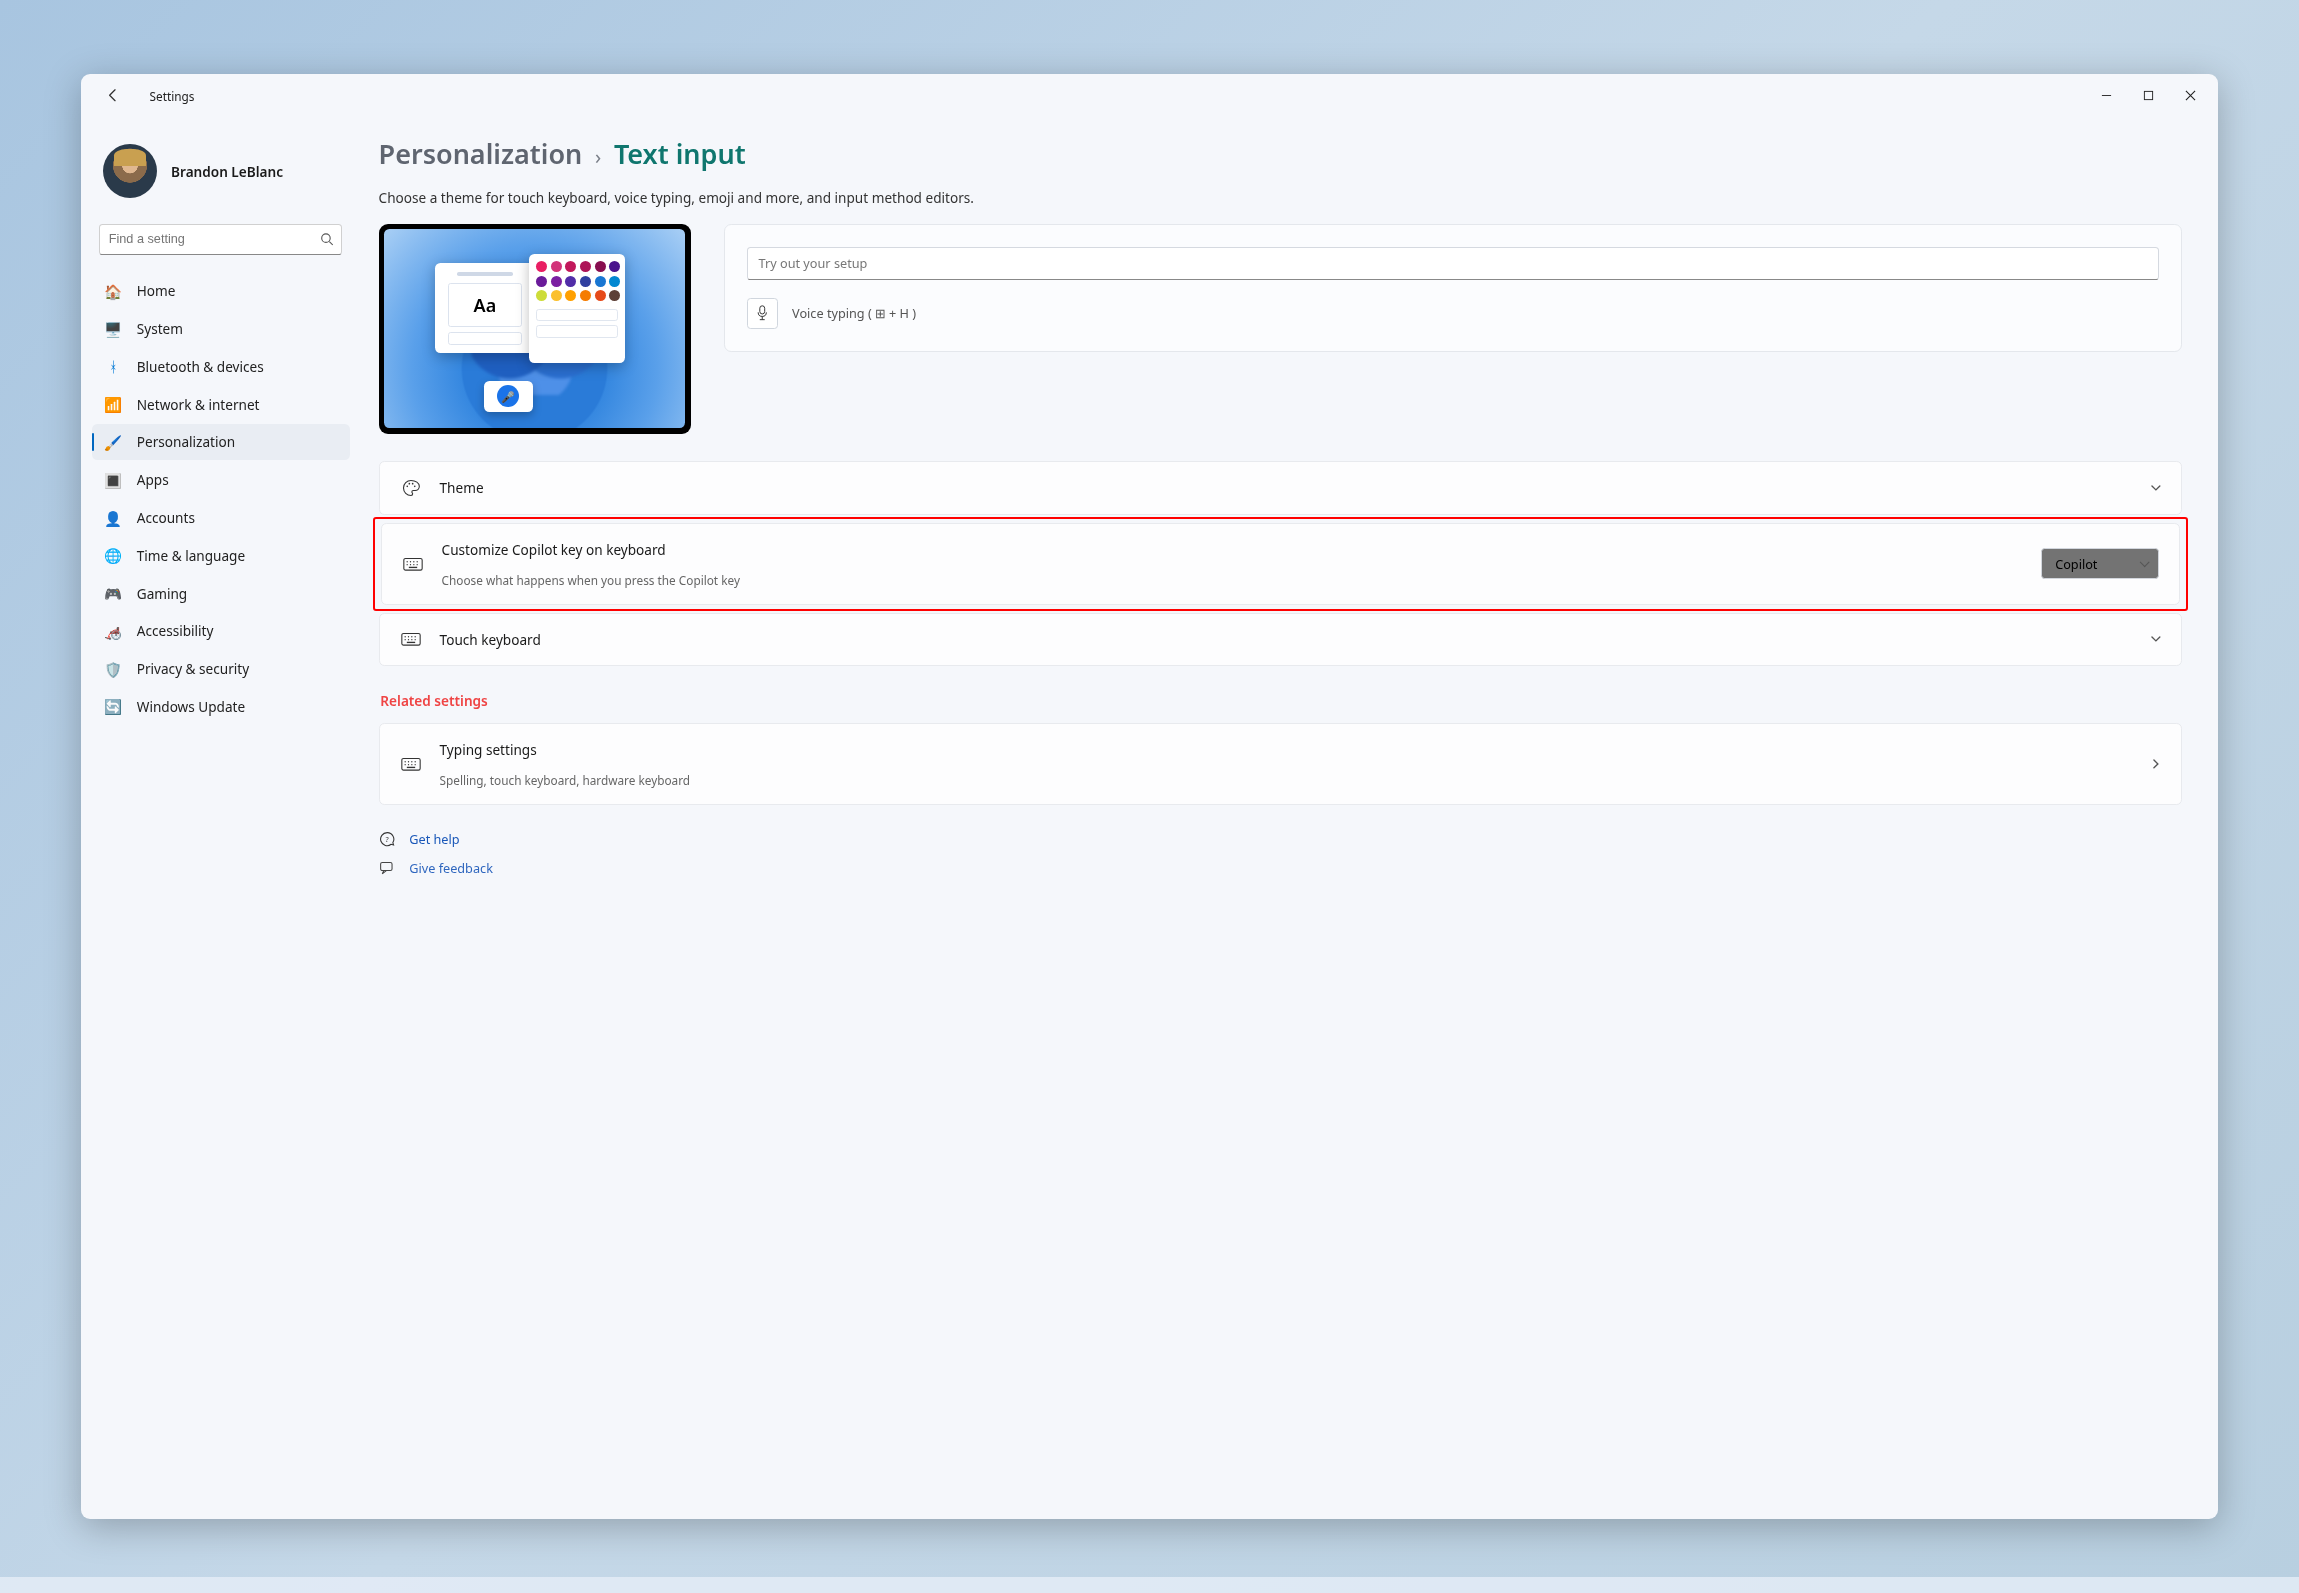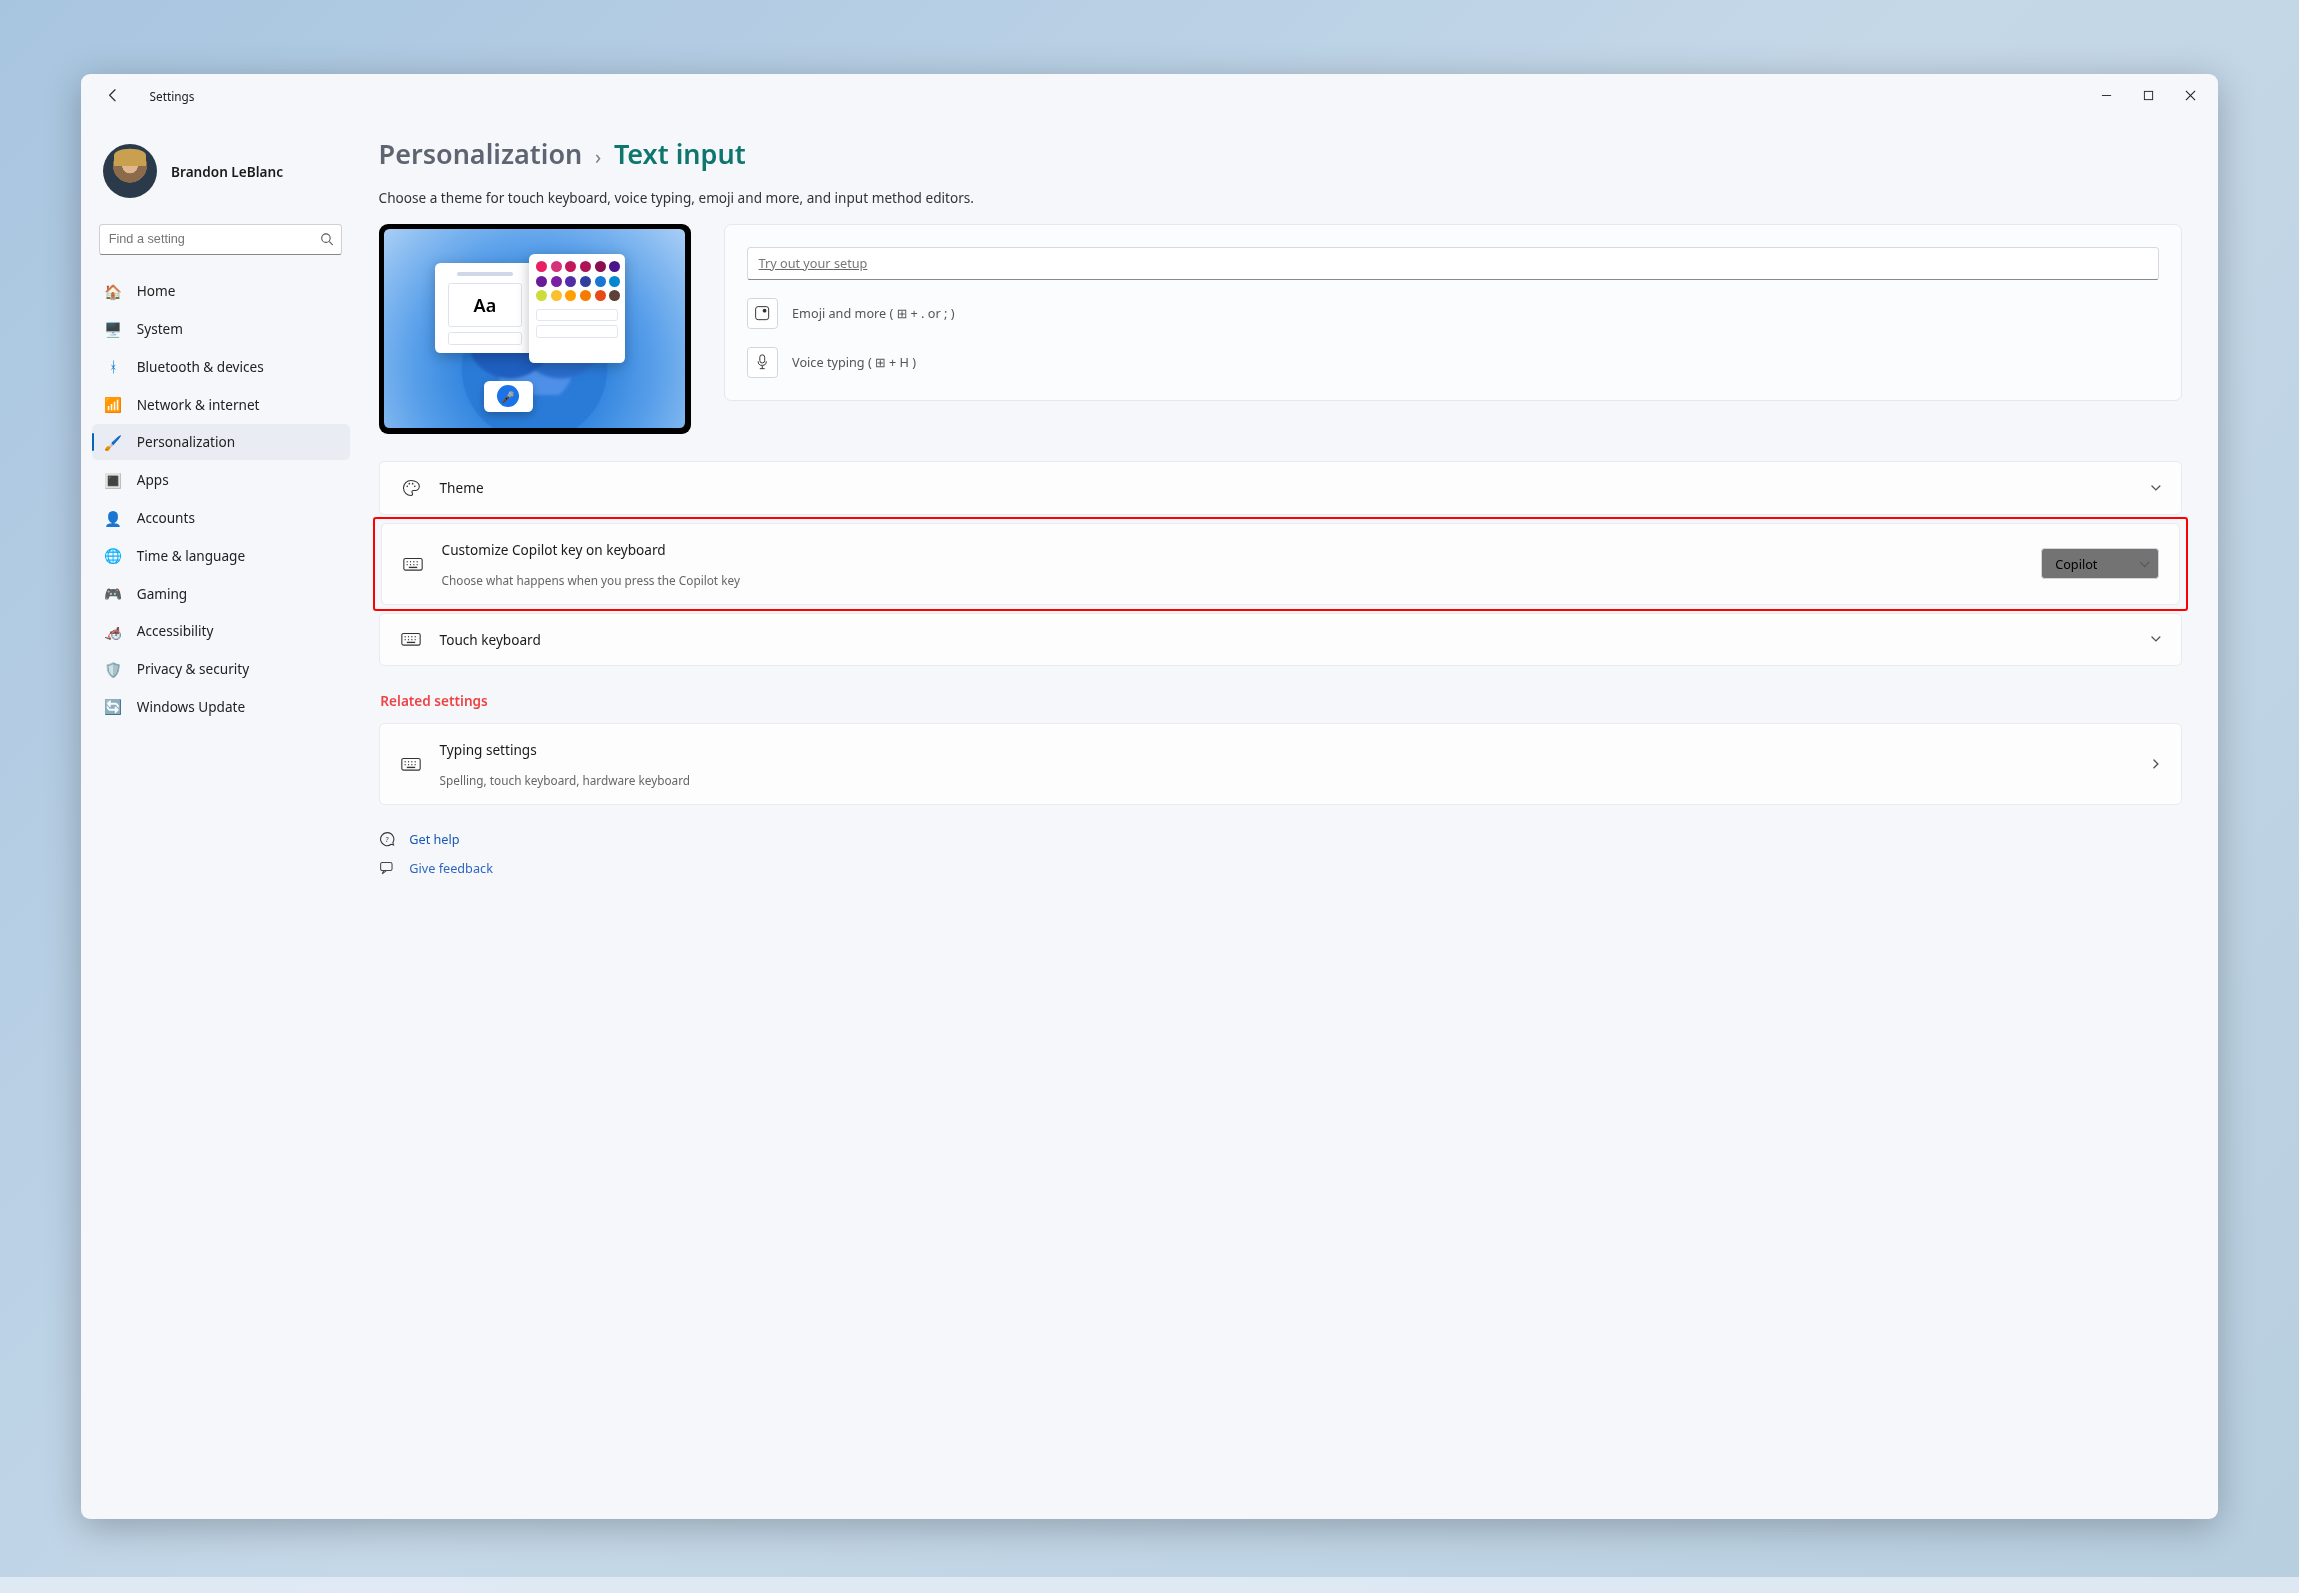--- a/index.html
+++ b/index.html
@@ -210,21 +210,21 @@
     border:0.9px solid #e4e7ec;
     border-radius:7.2px;
     background:#fbfcfe;
     padding:22px;
     display:flex; flex-direction:column; gap:18px;
   }
   .try-input {
     height:33px; border:0.9px solid #d5d9e0; border-bottom:1.8px solid #888;
     border-radius:3.6px; padding:0 11px; background:#fff;
     font-size:12.7px; color:#666;
-    display:flex; align-items:center;text-decoration:underline;
+    display:flex; align-items:center;
   }
   .try-row { display:flex; align-items:center; gap:14.5px; color:#555; font-size:12.7px;}
   .try-badge {
     width:31px;height:31px;border:0.9px solid #d0d6de;border-radius:3.6px;
     display:flex;align-items:center;justify-content:center;background:#fff;
   }
 
   .card-list { display:flex; flex-direction:column; gap:5.4px; }
   .card {
     background:#fdfdfe;
@@ -428,29 +428,20 @@
               </div>
             </div>
           </div>
 
           <div class="tryout">
             <div class="try-input">
               <span style="color:#777">Try out your setup</span>
             </div>
             <div class="try-row">
               <div class="try-badge">
-                <svg width="16.3" height="16.3" viewBox="0 0 20 20">
-                    <rect x="2" y="2" width="16" height="16" rx="3" stroke="#333" fill="none" stroke-width="1.2"></rect>
-                    <circle cx="13" cy="7" r="2.3" fill="#333"></circle>
-                  </svg>
-              </div>
-              <span>Emoji and more ( ⊞ + . or ; )</span>
-            </div>
-            <div class="try-row">
-              <div class="try-badge">
                 <svg width="14.5" height="16.3" viewBox="0 0 16 20">
                     <rect x="5" y="1" width="6" height="10" rx="3" stroke="#333" fill="none" stroke-width="1.2"></rect>
                     <path d="M3 9a5 5 0 0 0 10 0M8 14v4M5 18h6" stroke="#333" fill="none" stroke-width="1.2"></path>
                   </svg>
               </div>
               <span>Voice typing ( ⊞ + H )</span>
             </div>
           </div>
         </div>
 

